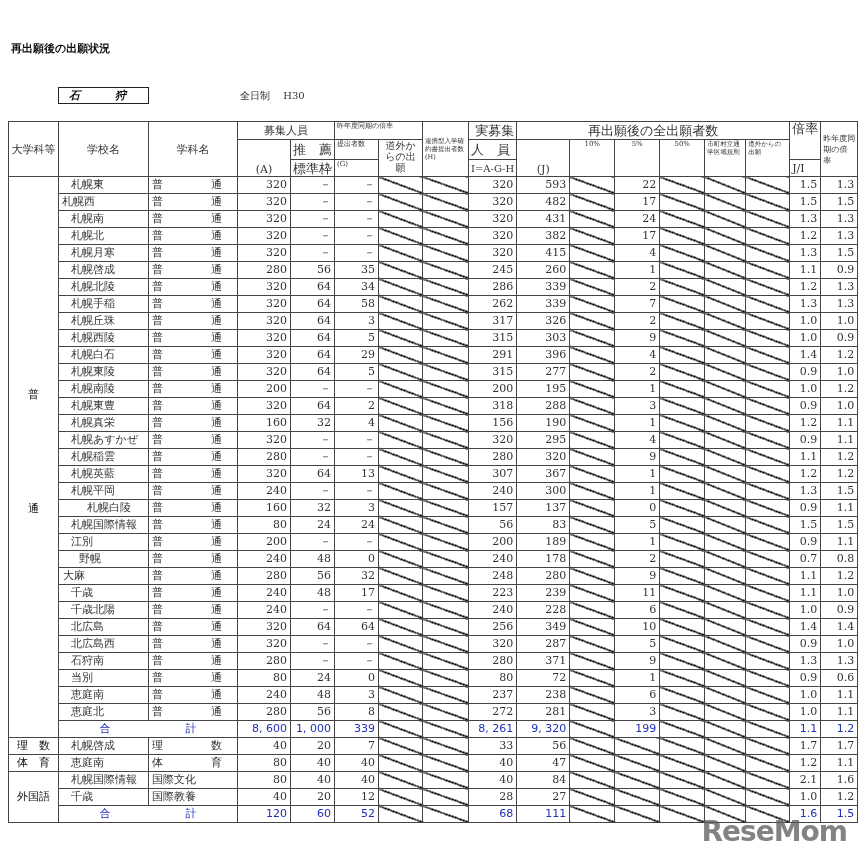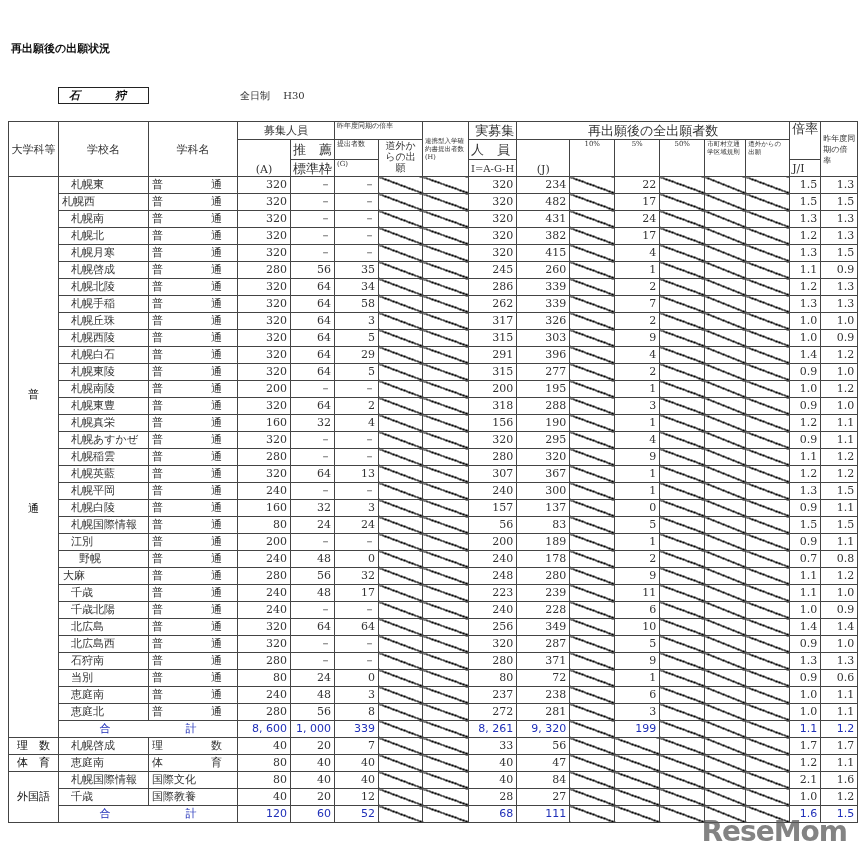--- a/index.html
+++ b/index.html
@@ -111,21 +111,21 @@
             <span>普</span>
             <span>通</span>
           </div>
         </td>
         <td class="num">320</td>
         <td class="num">－</td>
         <td class="num">－</td>
         <td class="slash-b"></td>
         <td class="slash-b"></td>
         <td class="num">320</td>
-        <td class="num">234</td>
+        <td class="num">593</td>
         <td class="slash-b"></td>
         <td class="num">22</td>
         <td class="slash-b"></td>
         <td class="slash-b"></td>
         <td class="slash-b"></td>
         <td class="num">1.5</td>
         <td class="num">1.3</td>
       </tr>
       <tr>
         <td style="">札幌西</td>
@@ -535,21 +535,21 @@
         <td class="num">300</td>
         <td class="slash-b"></td>
         <td class="num">1</td>
         <td class="slash-b"></td>
         <td class="slash-b"></td>
         <td class="slash-b"></td>
         <td class="num">1.3</td>
         <td class="num">1.5</td>
       </tr>
       <tr>
-        <td style="padding-left:12px">札幌白陵</td>
+        <td style="padding-left:28px">札幌白陵</td>
         <td>
           <div class="sub">
             <span>普</span>
             <span>通</span>
           </div>
         </td>
         <td class="num">160</td>
         <td class="num">32</td>
         <td class="num">3</td>
         <td class="slash-b"></td>

